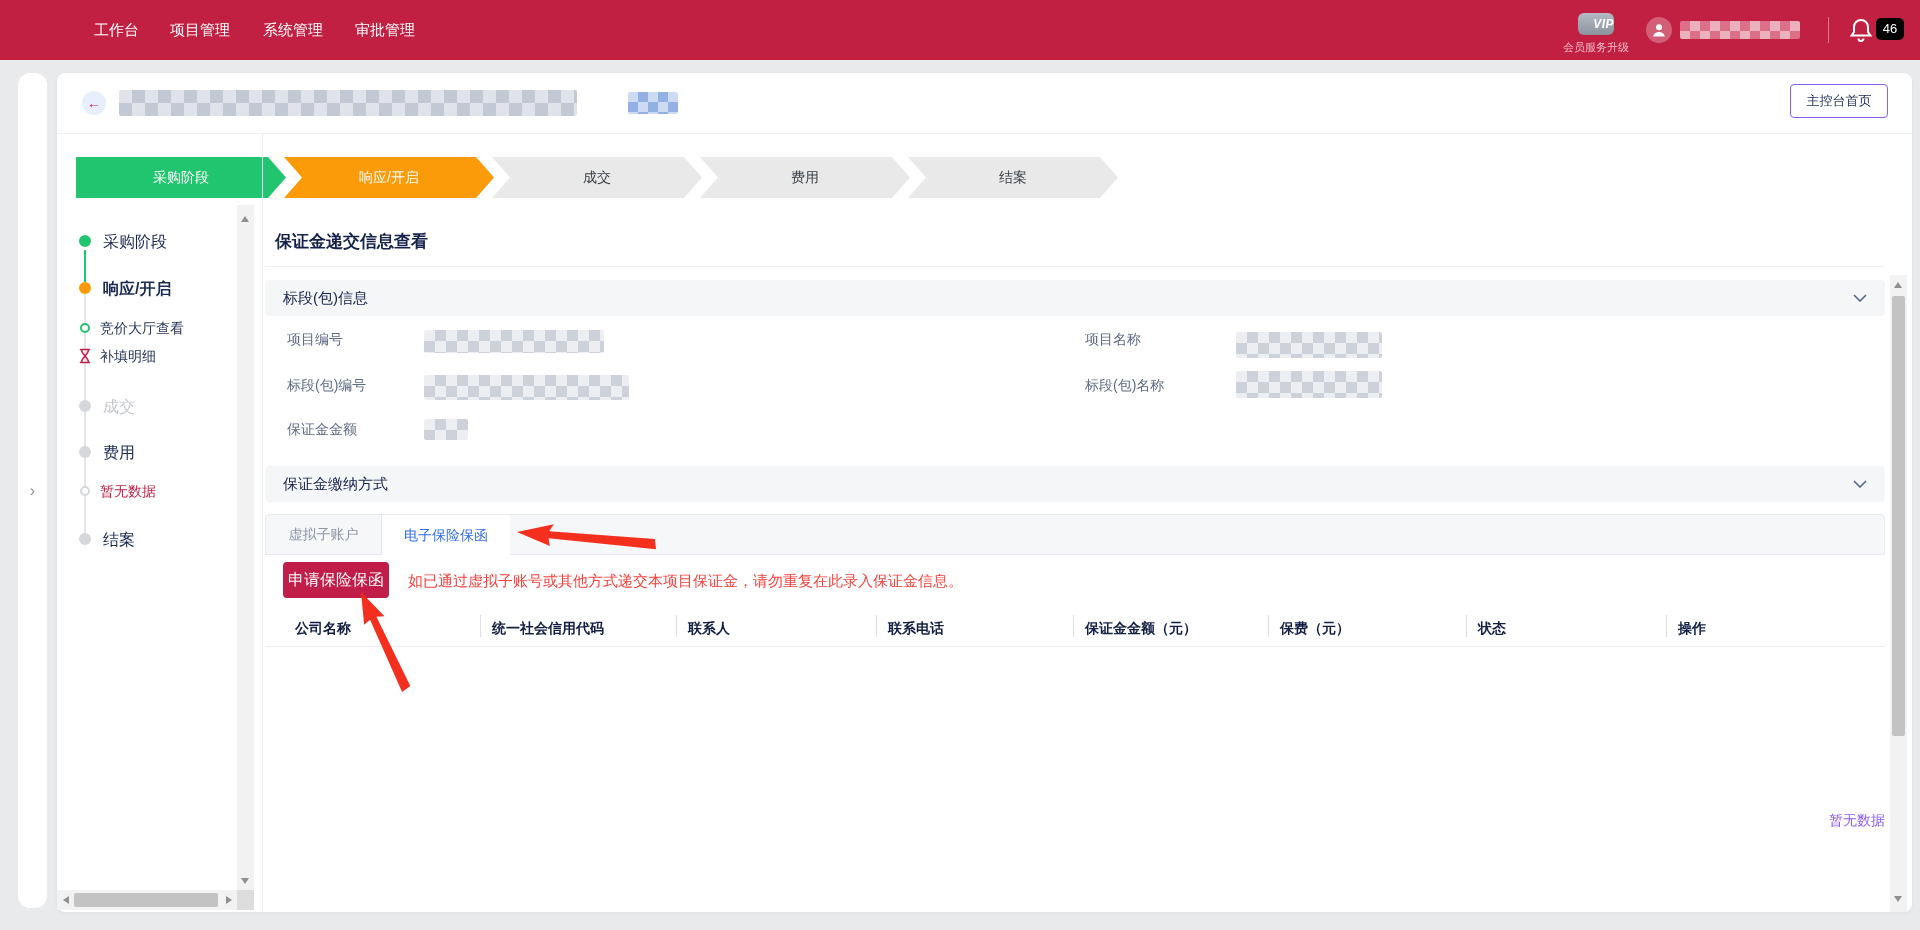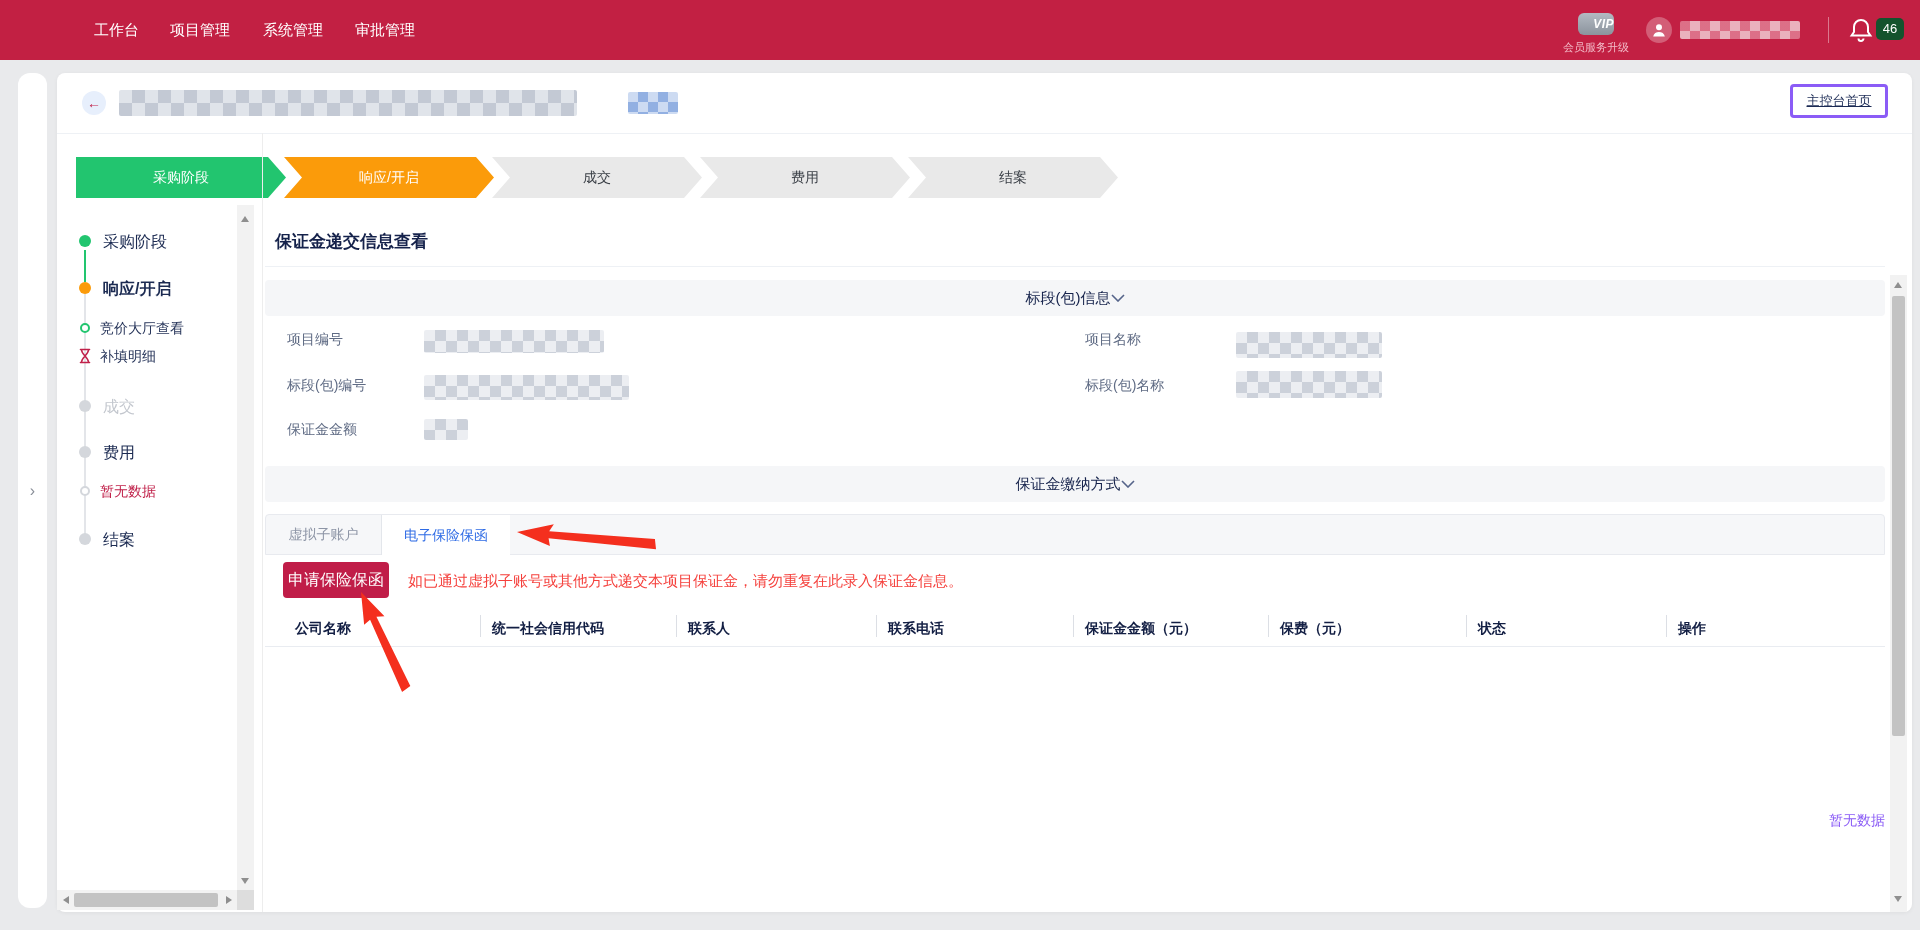--- a/index.html
+++ b/index.html
@@ -10,39 +10,39 @@
   
   #topnav { position:absolute; left:0; top:0; width:1920px; height:60px; background:#c22043; }
   .nav-item { position:absolute; top:0; height:60px; line-height:60px; color:#fff; font-size:15px; cursor:pointer; }
   .nav-right-divider { position:absolute; width:1px; background:rgba(255,255,255,.4); }
   .vip-badge { position:absolute; left:1578px; top:13px; width:36px; height:22px; border-radius:6px;
     background:linear-gradient(#b3bac2,#8b939d); color:#fff; font-weight:bold; font-style:italic;
     font-size:12px; text-align:right; line-height:22px; letter-spacing:.5px; }
   .vip-caption { position:absolute; left:1556px; top:40px; width:80px; text-align:center; font-size:11px; color:#f3bcc9; }
   .avatar { position:absolute; left:1646px; top:17px; width:26px; height:26px; border-radius:50%; background:rgba(255,255,255,.28);
     display:flex; align-items:center; justify-content:center; }
-  .badge-count { position:absolute; left:1876px; top:18px; min-width:28px; height:22px; padding:0 4px; background:#14532d;
+  .badge-count { position:absolute; left:1876px; top:18px; min-width:28px; height:22px; padding:0 4px; background:#000000;
     border-radius:5px; color:#fff; font-size:13px; text-align:center; line-height:22px; }
 
   
   .mosaic { background:repeating-conic-gradient(#c3c9d4 0% 25%, #e0e4ea 0% 50%); background-size:26px 26px; border-radius:2px; }
   .mosaic-light { background:repeating-conic-gradient(#ccd1da 0% 25%, #eceef2 0% 50%); background-size:22px 22px; border-radius:2px; }
   .mosaic-blue { background:repeating-conic-gradient(#92b0e2 0% 25%, #cddbf2 0% 50%); background-size:20px 20px; border-radius:2px; }
   .mosaic-pink { background:repeating-conic-gradient(rgba(255,255,255,.65) 0% 25%, rgba(243,178,192,.55) 0% 50%); background-size:20px 20px; border-radius:2px; }
 
   
   #card { position:absolute; left:57px; top:73px; width:1855px; height:839px; background:#fff; border-radius:8px;
     box-shadow:0 1px 4px rgba(0,0,0,.05); }
   #collapse-strip { position:absolute; left:18px; top:73px; width:29px; height:835px; background:#fff; border-radius:12px;
     display:flex; align-items:center; justify-content:center; color:#8a8f99; font-size:16px; cursor:pointer; }
 
   .back-btn { position:absolute; left:82px; top:91px; width:24px; height:24px; border-radius:50%; background:#e7effc;
     color:#c0214a; font-size:14px; font-weight:bold; display:flex; align-items:center; justify-content:center; cursor:pointer; }
-  .home-btn { position:absolute; left:1790px; top:84px; width:98px; height:34px; background:#fff; border:3px solid #8b5cf6;
-    border-radius:4px; color:#1c2b55; font-size:13px; display:flex; align-items:center; justify-content:center; cursor:pointer;text-decoration:underline; }
+  .home-btn { position:absolute; left:1790px; top:84px; width:98px; height:34px; background:#fff; border:1px solid #8b5cf6;
+    border-radius:4px; color:#1c2b55; font-size:13px; display:flex; align-items:center; justify-content:center; cursor:pointer; }
   .hline { position:absolute; height:1px; background:#eef1f5; }
 
   
   .step { position:absolute; top:157px; height:41px; width:210px; display:flex; align-items:center; justify-content:center;
     font-size:14px; cursor:pointer; }
   .step-first { clip-path:polygon(0 0,192px 0,210px 50%,192px 100%,0 100%); }
   .step-mid { clip-path:polygon(0 0,192px 0,210px 50%,192px 100%,0 100%,18px 50%); }
   .step-done { background:#22c56f; color:#fff; }
   .step-active { background:#fb9b0a; color:#fff; }
   .step-todo { background:#e9e9e9; color:#3c4148; }
@@ -60,21 +60,21 @@
   .sb-thumb { position:absolute; background:#c3c3c3; border-radius:2px; cursor:pointer; }
   .tri { position:absolute; width:0; height:0; cursor:pointer; }
   .tri-up { border-left:4px solid transparent; border-right:4px solid transparent; border-bottom:6px solid #8f8f8f; }
   .tri-down { border-left:4px solid transparent; border-right:4px solid transparent; border-top:6px solid #8f8f8f; }
   .tri-left { border-top:4px solid transparent; border-bottom:4px solid transparent; border-right:6px solid #8f8f8f; }
   .tri-right { border-top:4px solid transparent; border-bottom:4px solid transparent; border-left:6px solid #8f8f8f; }
 
   
   .page-title { position:absolute; left:275px; top:230px; font-size:17px; font-weight:bold; color:#15224b; }
   .section-bar { position:absolute; left:265px; width:1620px; height:36px; background:#f5f6f8; border-radius:4px;
-    display:flex; align-items:center; padding:0 18px; justify-content:center; }
+    display:flex; align-items:center; padding:0 18px; justify-content:space-between; }
   .section-title { font-size:15px; color:#15224b; }
   .field-label { position:absolute; font-size:14px; color:#5f6b84; }
 
   .tabs-bar { position:absolute; left:265px; top:514px; width:1620px; height:41px; background:#f6f7f9;
     border:1px solid #e8eaef; border-radius:4px 4px 0 0; }
   .tab { position:absolute; top:0; height:40px; display:flex; align-items:center; justify-content:center; font-size:14px; cursor:pointer; }
   .tab-inactive { left:0; width:116px; color:#8d95a6; border-right:1px solid #e3e6eb; }
   .tab-active { left:116px; width:128px; background:#fff; color:#2e6be5; height:41px; }
 
   .apply-btn { position:absolute; left:283px; top:562px; width:106px; height:36px; background:#c01d48; border:none;

